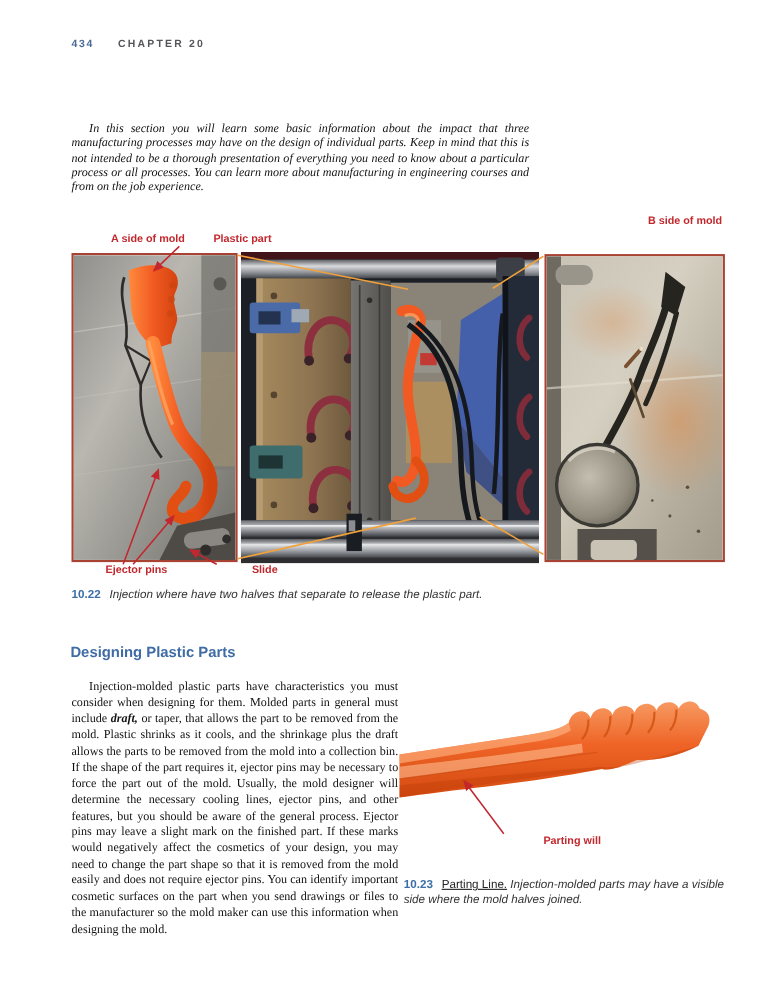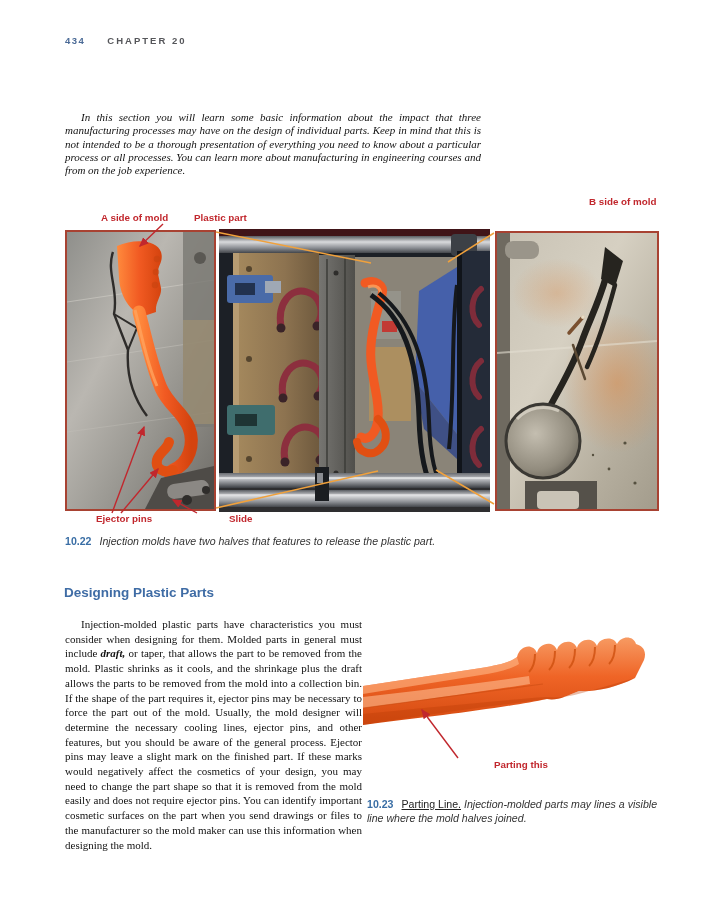--- a/index.html
+++ b/index.html
@@ -246,21 +246,21 @@
 
       <circle cx="46" cy="208" r="37" fill="url(#recess)" stroke="#3a3833" stroke-width="3"></circle>
       <path d="M20,186 A36,36 0 0 1 62,178" fill="none" stroke="#e2ddd0" stroke-width="3" opacity="0.7"></path>
 
       <path d="M28,248 L100,248 L100,276 L28,276 Z" fill="#55514a"></path>
       <rect x="40" y="258" width="42" height="18" rx="4" fill="#c9c3b6"></rect>
     </svg>
   </div>
 
   <div class="caption" style="left:65px;top:535px;width:540px;">
-    <span class="fignum">10.22</span><span class="cptext">Injection molds have two halves that features to release the plastic part.</span>
+    <span class="fignum">10.22</span><span class="cptext">Injection where have two halves that separate to release the plastic part.</span>
   </div>
 
   <div class="subhead">Designing Plastic Parts</div>
 
   <p class="bodycol"><span class="indent"></span><span>Injection-molded plastic parts have characteristics you must consider when designing for them. Molded parts in general must include </span><span class="draft">draft,</span><span> or taper, that allows the part to be removed from the mold. Plastic shrinks as it cools, and the shrinkage plus the draft allows the parts to be removed from the mold into a collection bin. If the shape of the part requires it, ejector pins may be necessary to force the part out of the mold. Usually, the mold designer will determine the necessary cooling lines, ejector pins, and other features, but you should be aware of the general process. Ejector pins may leave a slight mark on the finished part. If these marks would negatively affect the cosmetics of your design, you may need to change the part shape so that it is removed from the mold easily and does not require ejector pins. You can identify important cosmetic surfaces on the part when you send drawings or files to the manufacturer so the mold maker can use this information when designing the mold.</span></p>
 
   <div class="fig23">
     <svg viewBox="0 0 337 185" preserveAspectRatio="none">
       <defs>
         <linearGradient id="partG" x1="0" y1="0" x2="0" y2="1">
@@ -295,24 +295,24 @@
       </g>
 
       <path d="M0,84 L118,66 C136,63 148,60 154,55 L156,62 C146,68 132,71 118,73 L0,92 Z" fill="#ffb887" opacity="0.6"></path>
 
       <path d="M0,95 C60,88 120,81 166,74 L167,82 C122,89 60,98 0,106 Z" fill="#ffc49a" opacity="0.55"></path>
       <path d="M0,106 C60,98 130,89 180,82" stroke="#c8490f" stroke-width="1.2" fill="none" opacity="0.5"></path>
 
       <path d="M0,112 C60,106 140,98 184,95 C200,97 216,92 230,88 L272,76 C252,86 232,90 216,89 C204,94 194,99 184,97 C120,105 50,114 0,123 Z" fill="#b93c06" opacity="0.35"></path>
     </svg>
   </div>
-  <div class="figlabel" style="left:462px;top:759px;">Parting this</div>
+  <div class="figlabel" style="left:462px;top:759px;">Parting will</div>
 
   <div class="caption" style="left:367px;top:798px;width:296px;">
-    <span class="fignum">10.23</span><span class="figtitle">Parting Line.</span> <span class="cptext">Injection-molded parts may lines a visible line where the mold halves joined.</span>
+    <span class="fignum">10.23</span><span class="figtitle">Parting Line.</span> <span class="cptext">Injection-molded parts may have a visible side where the mold halves joined.</span>
   </div>
 
   <svg class="overlay" viewBox="0 0 702 900">
     <defs>
       <marker id="redArrow" markerWidth="8" markerHeight="8" refX="6" refY="3" orient="auto">
         <path d="M0,0 L7,3 L0,6 Z" fill="#c1272d"></path>
       </marker>
     </defs>
 
     <g stroke="#f0a13c" stroke-width="1.5">

